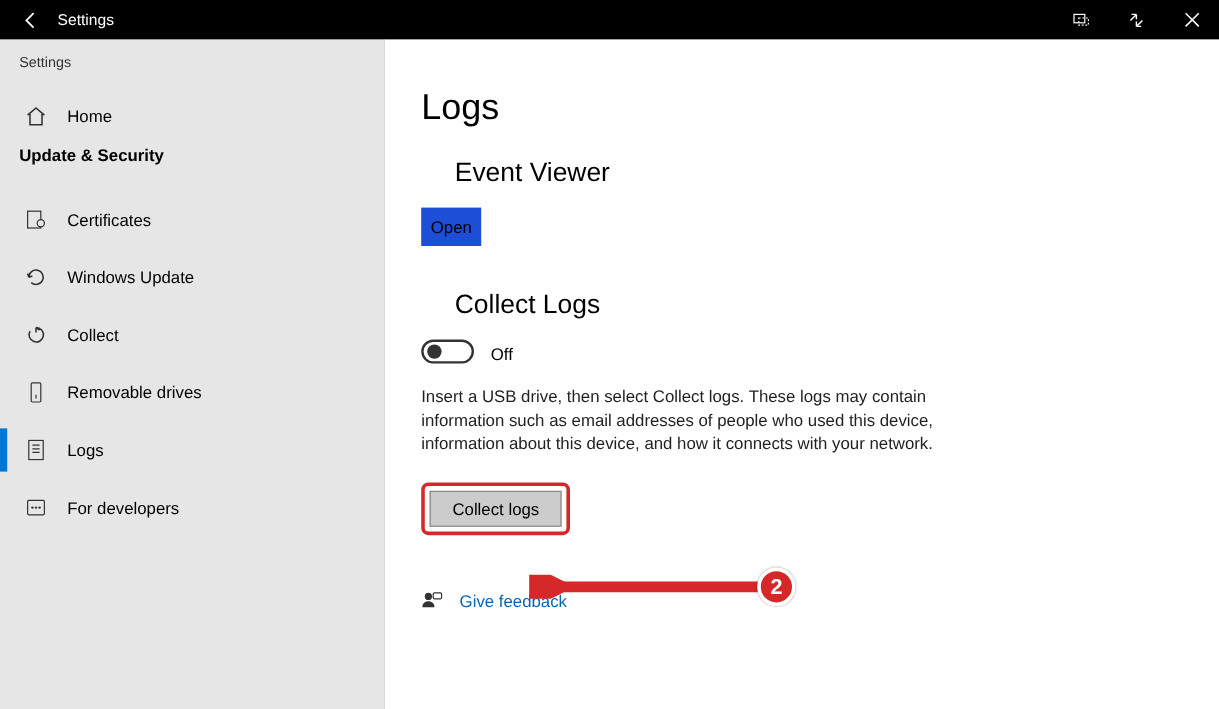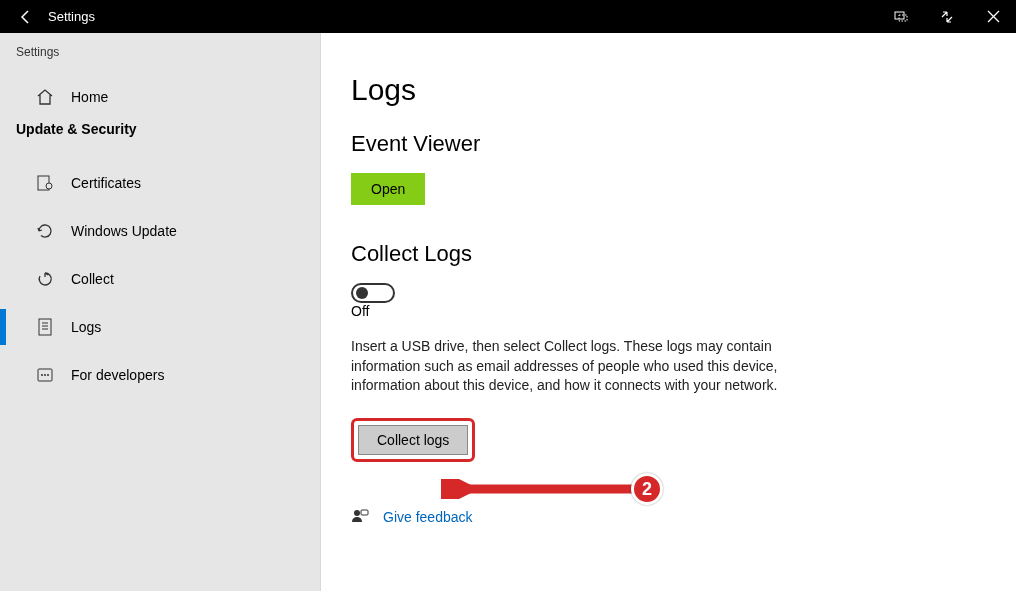--- a/index.html
+++ b/index.html
@@ -5,31 +5,31 @@
   * { box-sizing: border-box; margin: 0; padding: 0; }
   html, body { width: 1016px; height: 591px; font-family: "Segoe UI", Arial, sans-serif; font-size: 14px; color: #000; background: #fff; overflow: hidden; }
   .titlebar { height: 33px; background: #000; display: flex; align-items: center; color: #fff; padding-left: 8px; }
   .titlebar .back { width: 36px; display:flex; align-items:center; justify-content:center; }
   .titlebar .title { margin-left: 4px; font-size: 13px; }
   .titlebar .spacer { flex: 1; }
   .titlebar .winbtn { width: 46px; display:flex; align-items:center; justify-content:center; height:33px; }
   .body { display: flex; height: calc(591px - 33px); }
   .sidebar { width: 321px; background: #e6e6e6; padding-top: 12px; border-right: 1px solid #d8d8d8; }
   .sidebar .crumb { font-size: 12px; color: #333; padding: 0 16px 14px 16px; }
-  .sidebar .row { display:flex; align-items:center; height:48px; padding-left:35px; gap:16px; cursor:pointer; position:relative; }
+  .sidebar .row { display:flex; align-items:center; height:48px; padding-left:20px; gap:16px; cursor:pointer; position:relative; }
   .sidebar .row .icon { width:20px; display:flex; align-items:center; justify-content:center; color:#333; }
   .sidebar .section-label { padding: 0 16px 22px 16px; font-weight:600; }
   .sidebar .row.selected::before { content:""; position:absolute; left:0; top:6px; bottom:6px; width:6px; background:#0078d4; }
   .main { flex:1; background:#fff; padding: 40px 20px 20px 30px; position:relative; overflow:hidden; }
   h1 { font-weight:300; font-size:30px; margin-bottom:24px; }
-  h2 { font-weight:400; font-size:22px; margin-bottom:16px; }
+  h2 { font-weight:400; font-size:22px; margin-bottom:16px;margin-left:28px; }
   .desc { color:#222; margin-bottom:14px; max-width:660px; line-height:1.4; }
-  .btn { background:#84cc16; border:none; padding:8px 20px; font-size:14px; cursor:pointer; }
+  .btn { background:#1d4ed8; border:none; padding:8px 8px; font-size:14px; cursor:pointer; }
   .section-gap { height:36px; }
-  .toggle-row { display:flex; align-items:flex-start; margin-bottom:18px;flex-direction:column; }
+  .toggle-row { display:flex; align-items:flex-end; gap:14px; margin-bottom:18px; }
   .toggle { width:44px; height:20px; border:2px solid #333; border-radius:20px; position:relative; }
   .toggle .knob { width:12px; height:12px; border-radius:50%; background:#333; position:absolute; top:2px; left:3px; }
   .collect-btn-wrap { border:3px solid #d62828; border-radius:6px; display:inline-block; padding:4px; margin-top:8px; }
   .collect-btn { background:#cccccc; border:1px solid #888; padding:6px 18px; font-size:14px; cursor:pointer; }
   .feedback { display:flex; align-items:center; gap:14px; margin-top:46px; color:#0066bb; cursor:pointer; }
   .feedback .icon { color:#333; }
   svg { display:block; }
 
   
   .anno { position:absolute; pointer-events:none; }
@@ -101,20 +101,29 @@
 
     <div class="row">
       <span class="icon">
         <svg width="18" height="18" viewBox="0 0 18 18">
             <path d="M9 3 a6 6 0 1 1 -5 3 M9 3 V7 M9 3 l3 2" stroke="#333" stroke-width="1.3" fill="none"></path>
           </svg>
       </span>
       <span>Collect</span>
     </div>
 
+    <div class="row">
+      <span class="icon">
+        <svg width="16" height="18" viewBox="0 0 16 18">
+            <rect x="4" y="1" width="8" height="16" rx="1" stroke="#333" fill="none"></rect>
+            <line x1="8" y1="11" x2="8" y2="14" stroke="#333"></line>
+          </svg>
+      </span>
+      <span>Removable drives</span>
+    </div>
 
     <div class="row selected">
       <span class="icon">
         <svg width="16" height="18" viewBox="0 0 16 18">
             <rect x="2" y="1" width="12" height="16" stroke="#333" fill="none"></rect>
             <line x1="5" y1="5" x2="11" y2="5" stroke="#333"></line>
             <line x1="5" y1="8" x2="11" y2="8" stroke="#333"></line>
             <line x1="5" y1="11" x2="11" y2="11" stroke="#333"></line>
           </svg>
       </span>

